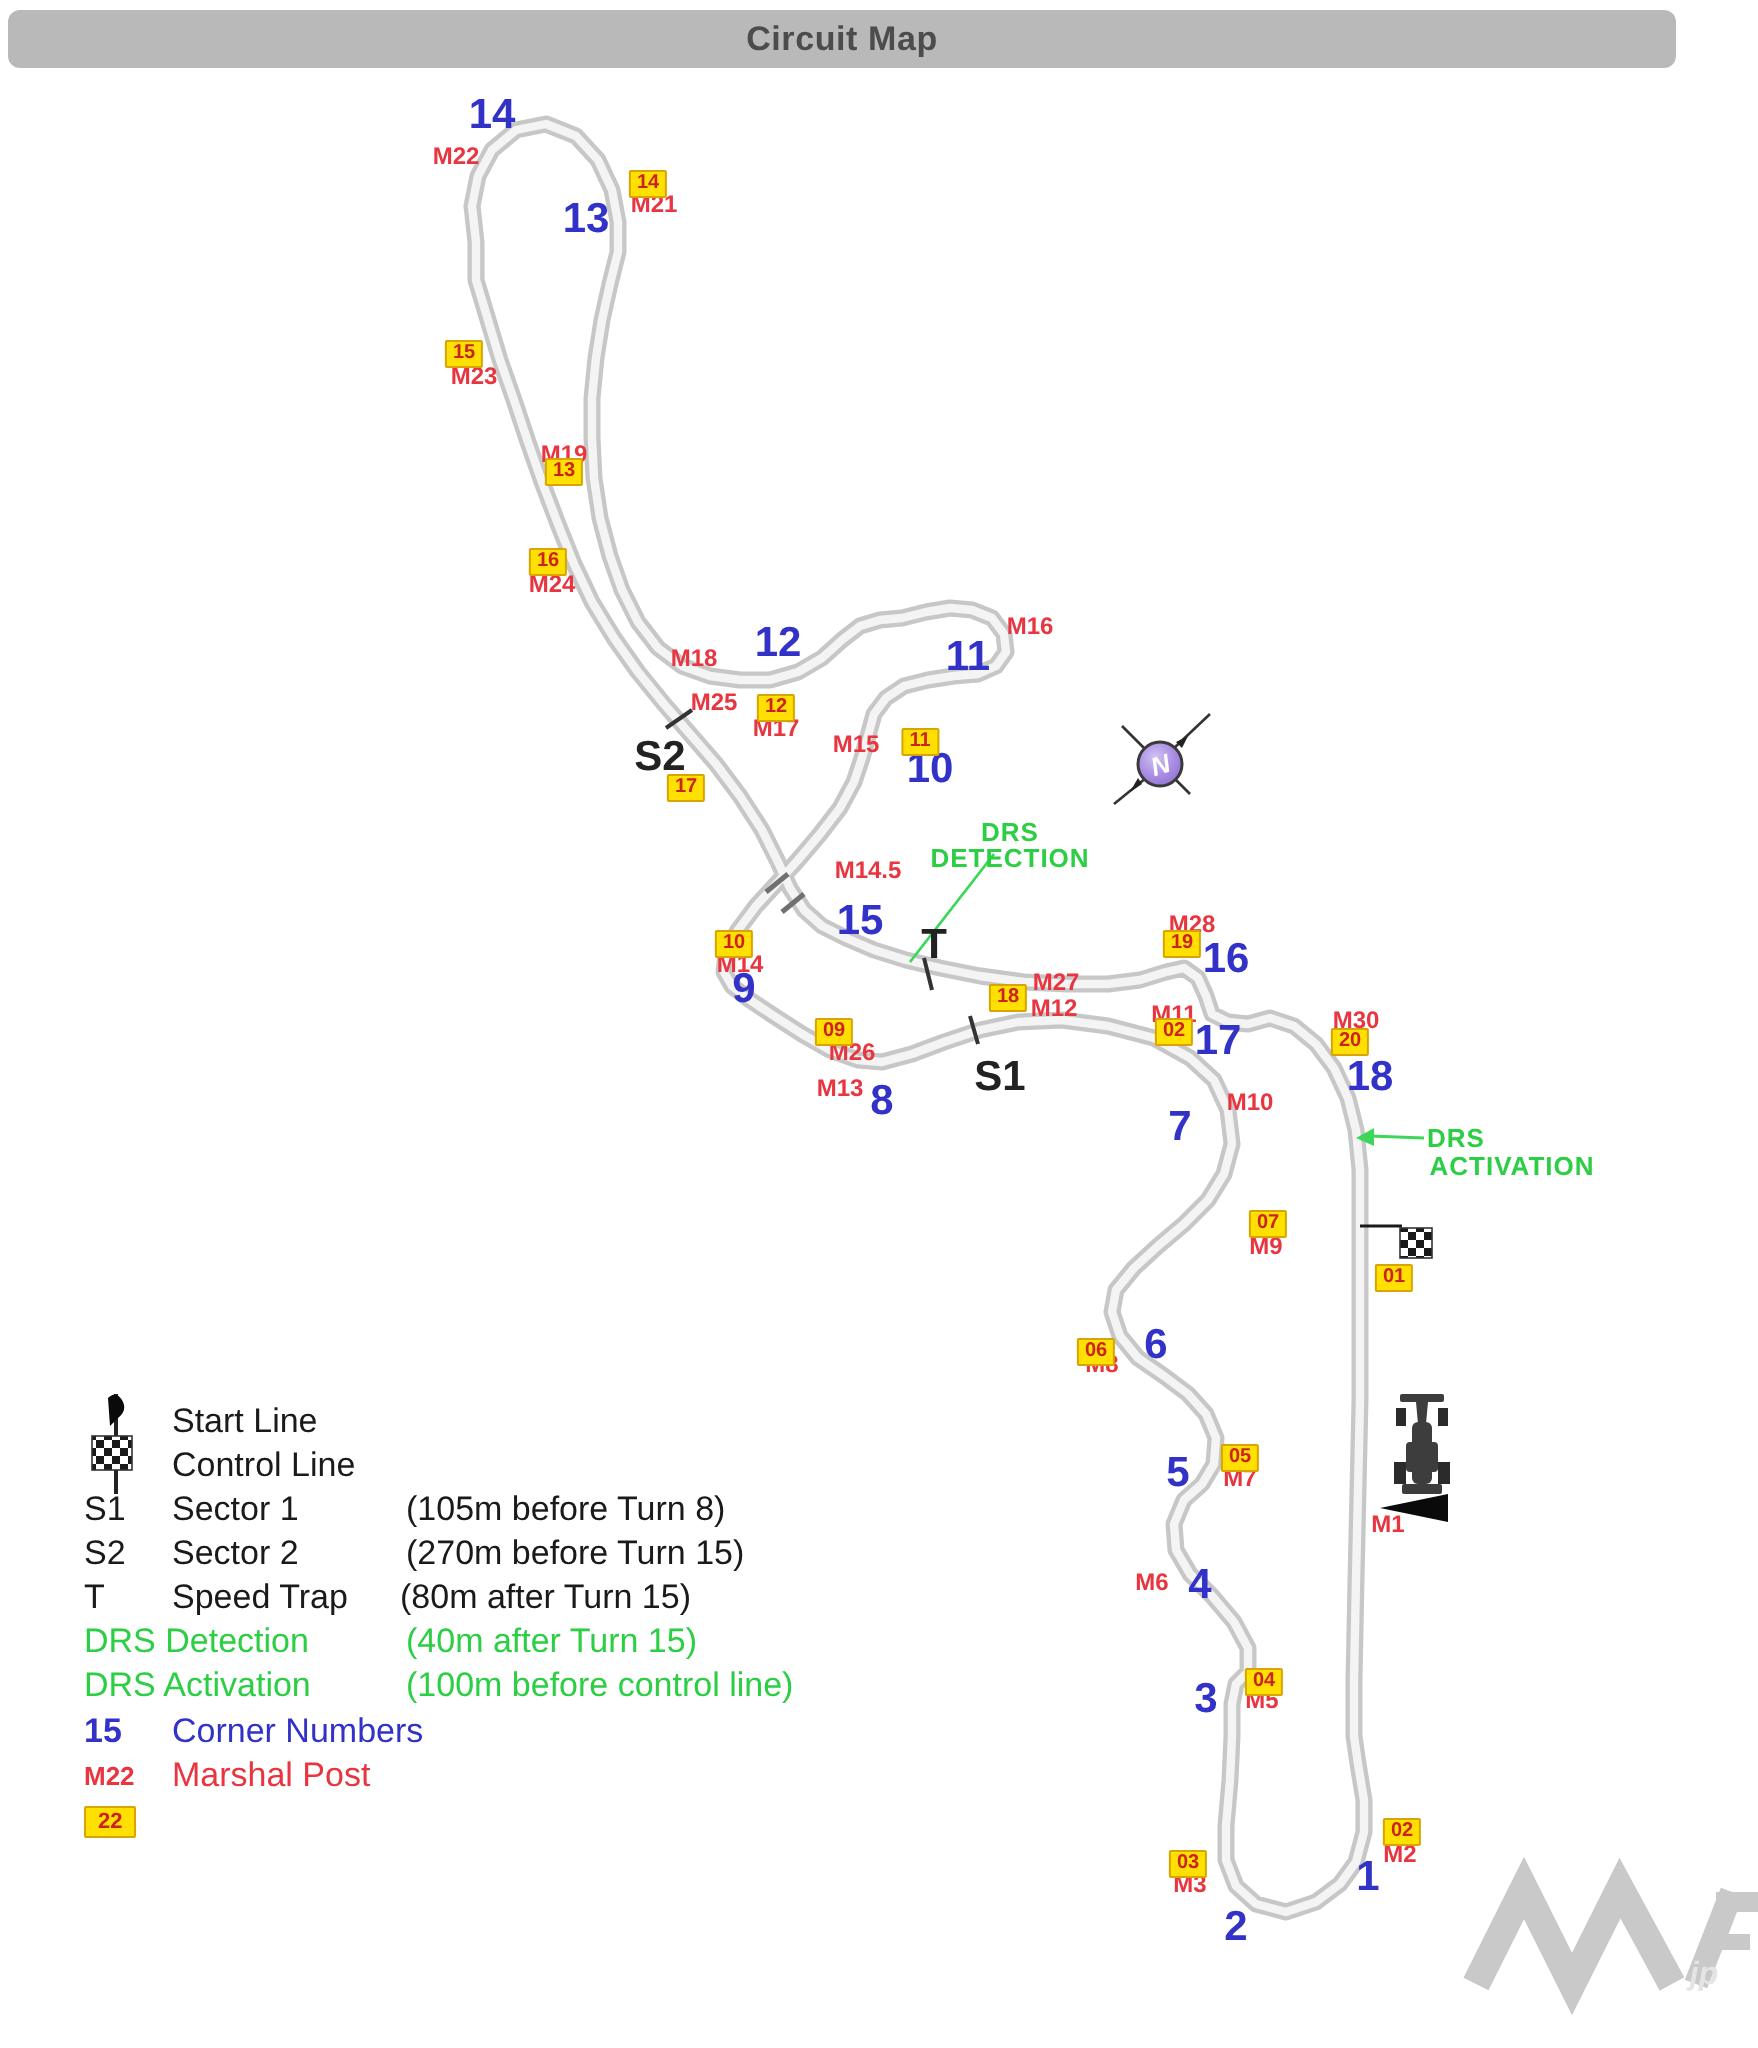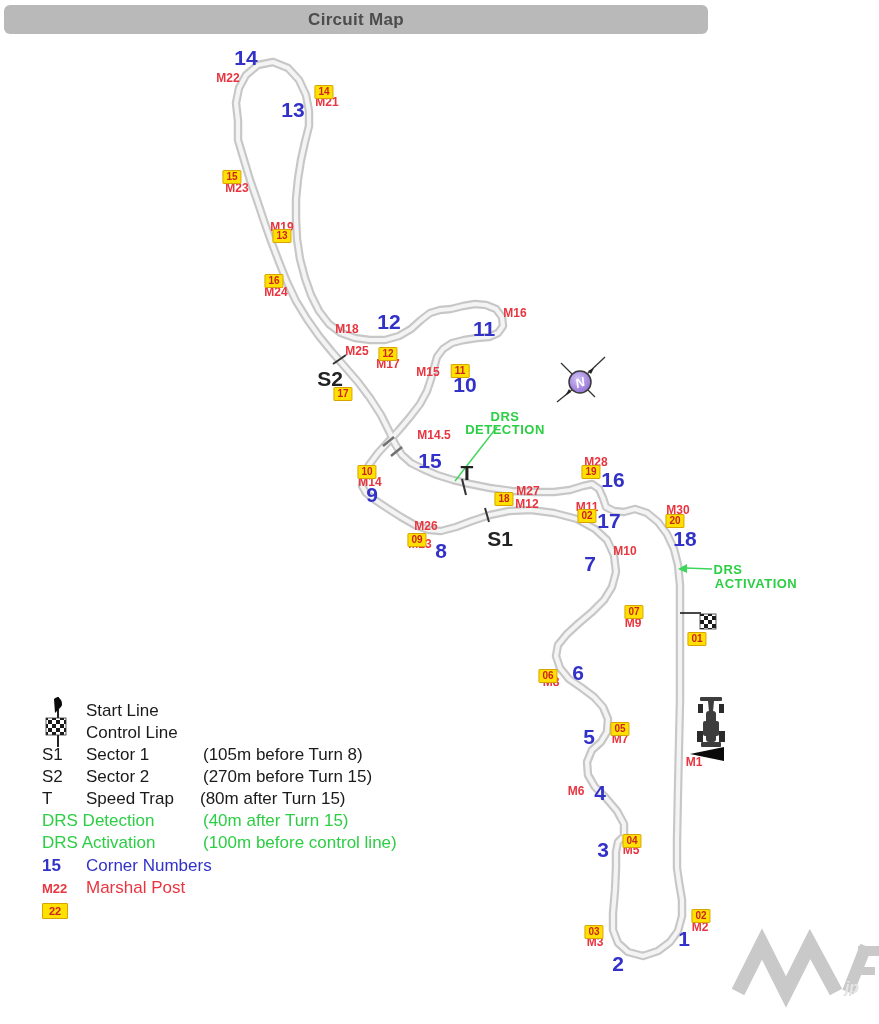--- a/index.html
+++ b/index.html
@@ -1,18 +1,18 @@
 <!DOCTYPE html>
 <html><head>
 <meta charset="utf-8">
 <style>
   html,body{margin:0;padding:0;background:#fff;}
   #stage{position:relative;width:879px;height:1024px;background:#ffffff;overflow:hidden;
          font-family:"Liberation Sans",sans-serif;}
-  .titlebar{position:absolute;left:4px;top:5px;width:704px;height:29px;background:#b9b9b9;
+  .titlebar{position:absolute;left:4px;top:5px;width:834px;height:29px;background:#b9b9b9;
             border-radius:6px;display:flex;align-items:center;justify-content:center;}
   .titlebar span{font-size:17px;font-weight:bold;color:#4c4c4c;letter-spacing:0.3px;}
   #map-svg{position:absolute;left:0;top:0;}
   #labels,#legend{position:absolute;left:0;top:0;width:879px;height:1024px;pointer-events:none;}
   .lbl{position:absolute;transform:translate(-50%,-50%);white-space:nowrap;}
   .corner{color:#3232C8;font-size:21px;font-weight:bold;}
   .marshal{color:#E8353F;font-size:12px;font-weight:bold;}
   .light{background:#FFE000;border:1px solid #D9A400;color:#CC2222;font-size:10px;
          font-weight:bold;padding:0 3px;line-height:12px;border-radius:1px;}
   .big{color:#222;font-size:21px;font-weight:600;}
@@ -170,21 +170,21 @@
       <span class="lbl marshal" style="left: 596px; top: 462px;">M28</span>
       <span class="lbl marshal" style="left: 678px; top: 510px;">M30</span>
       <span class="lbl light" style="left: 697px; top: 639px;">01</span>
       <span class="lbl light" style="left: 701px; top: 916px;">02</span>
       <span class="lbl light" style="left: 594px; top: 932px;">03</span>
       <span class="lbl light" style="left: 632px; top: 841px;">04</span>
       <span class="lbl light" style="left: 620px; top: 729px;">05</span>
       <span class="lbl light" style="left: 548px; top: 676px;">06</span>
       <span class="lbl light" style="left: 634px; top: 612px;">07</span>
       <span class="lbl light" style="left: 587px; top: 516px;">02</span>
-      <span class="lbl light" style="left: 417px; top: 540px; text-align: right;">09</span>
+      <span class="lbl light" style="left: 417px; top: 516px; text-align: right;">09</span>
       <span class="lbl light" style="left: 367px; top: 472px;">10</span>
       <span class="lbl light" style="left: 460px; top: 371px;">11</span>
       <span class="lbl light" style="left: 388px; top: 354px;">12</span>
       <span class="lbl light" style="left: 282px; top: 236px;">13</span>
       <span class="lbl light" style="left: 324px; top: 92px;">14</span>
       <span class="lbl light" style="left: 232px; top: 177px;">15</span>
       <span class="lbl light" style="left: 274px; top: 281px;">16</span>
       <span class="lbl light" style="left: 343px; top: 394px;">17</span>
       <span class="lbl light" style="left: 504px; top: 499px;">18</span>
       <span class="lbl light" style="left: 591px; top: 472px; text-align: right;">19</span>

